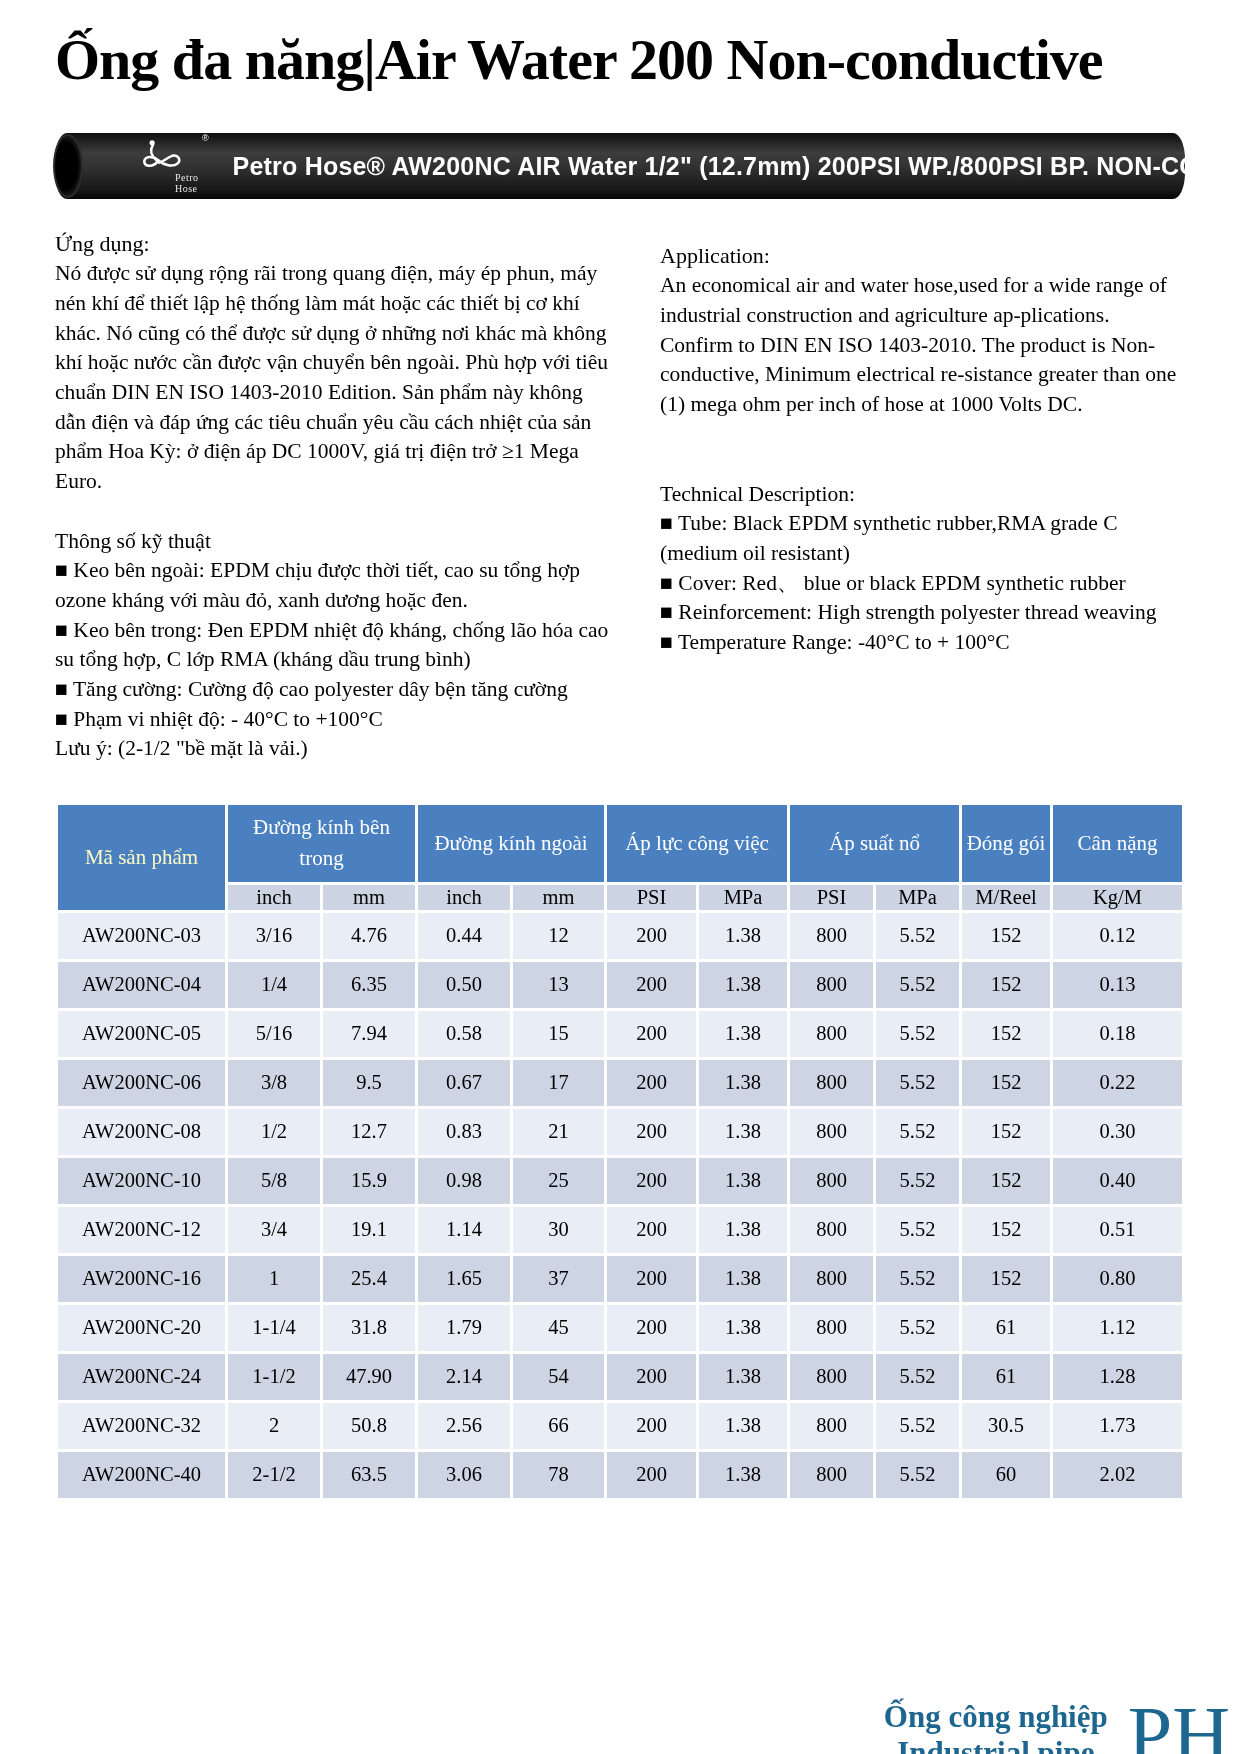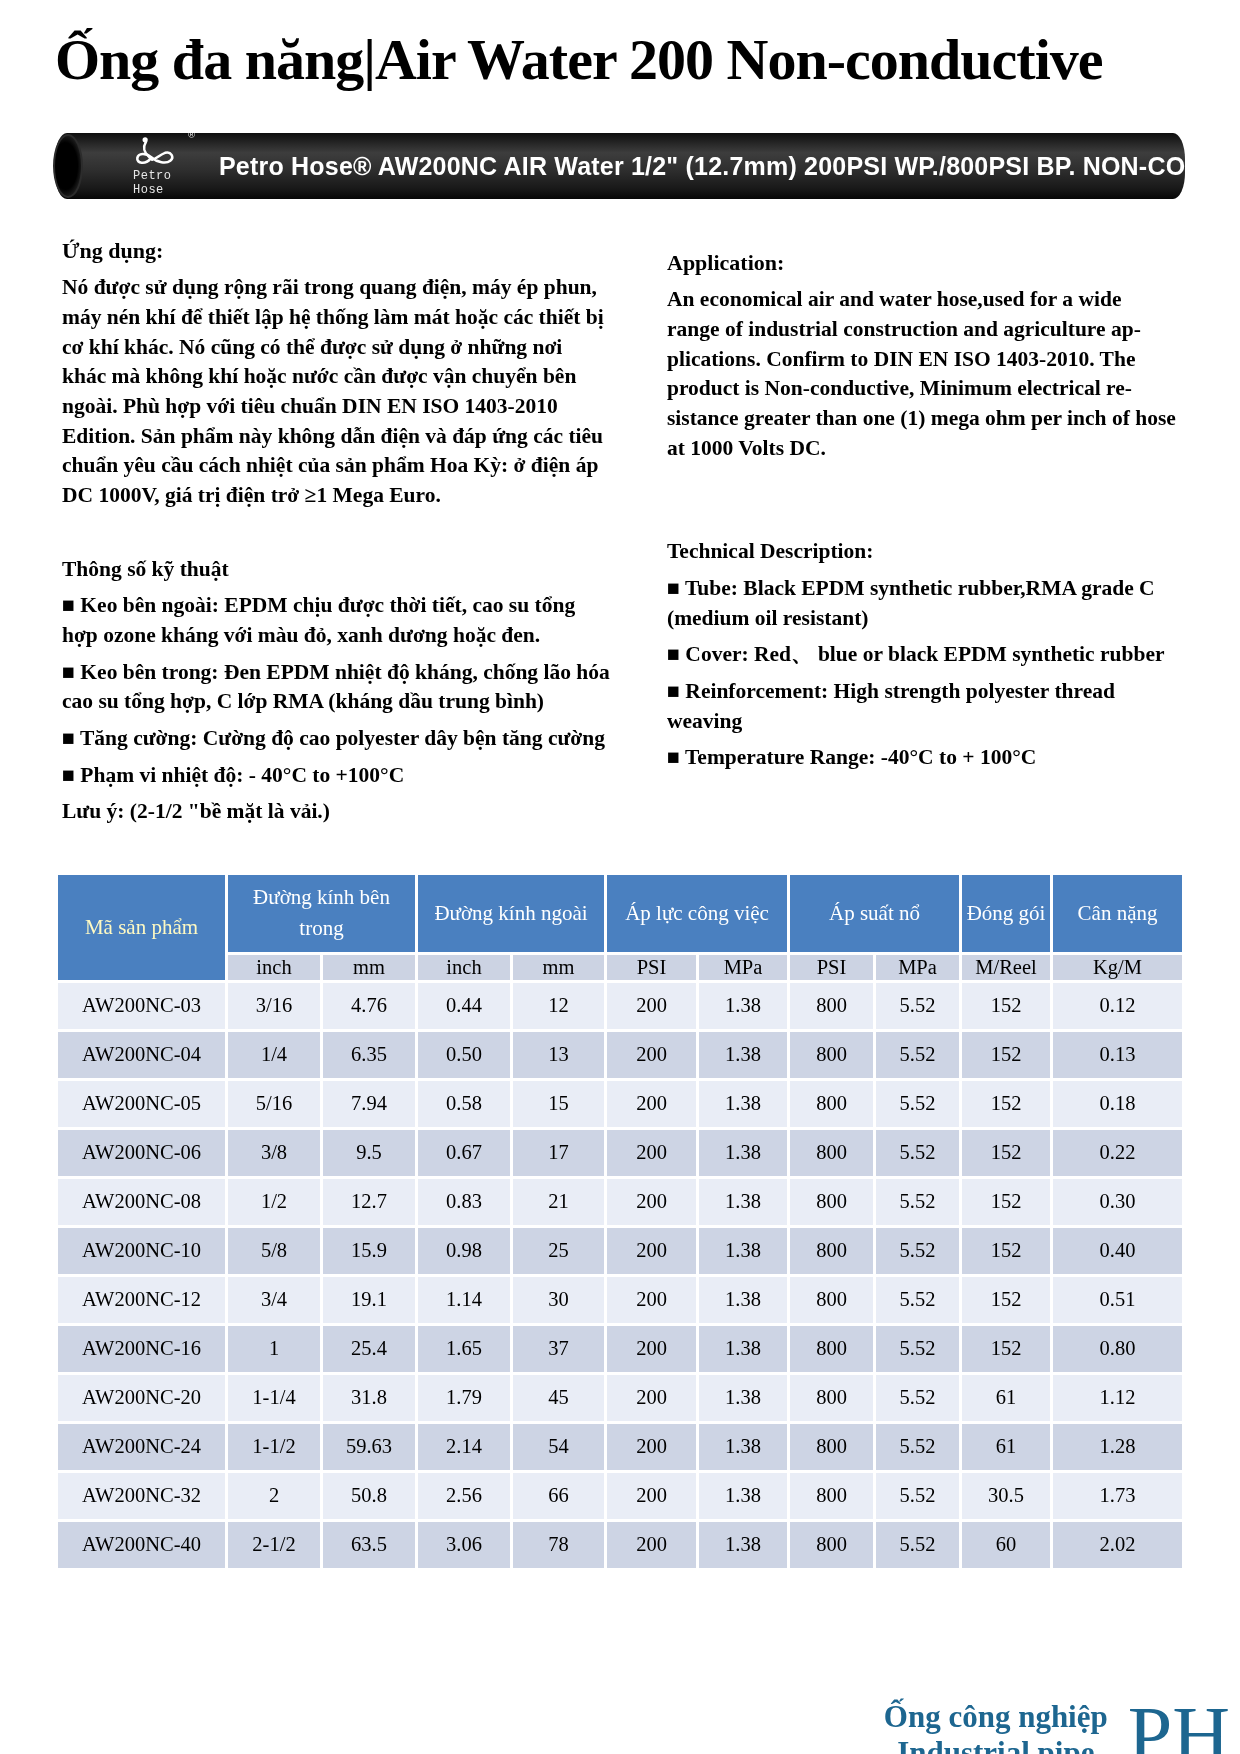--- a/index.html
+++ b/index.html
@@ -43,25 +43,26 @@
     display: flex;
     flex-direction: column;
     align-items: center;
     color: #fff;
   }
   .hose-logo .reg {
     position: absolute; top: -6px; right: -10px;
     font-size: 9px; color: #fff; font-family: "Liberation Sans", sans-serif;
   }
   .hose-logo-caption {
-    font-family: Liberation Mono, monospace;
-    font-size: 12px;
+    font-family: Liberation Serif, serif;
+    font-size: 10px;
     letter-spacing: 0.5px;
     color: #e8e8e8;
     margin-top: 1px;
+    margin-left: 42px;
   }
   .hose-print {
     margin-left: 34px;
     font-family: "Liberation Sans", sans-serif;
     font-weight: bold;
     font-size: 25px;
     color: #ffffff;
     letter-spacing: 0.2px;
     white-space: nowrap;
   }
@@ -71,21 +72,21 @@
     display: flex;
     margin: 30px 0 0 55px;
     width: 1130px;
     gap: 42px;
     font-size: 21.5px;
     line-height: 1.38;
   }
   .col-vi { width: 563px; }
   .col-en { width: 525px; padding-top: 12px; }
   .col-heading { font-size: 22px; }
-  .col-vi p, .col-en p { margin: 7px; font-weight: bold; }
+  .col-vi p, .col-en p { margin: 0; }
   .gap-sm { height: 30px; }
   .gap-md { height: 60px; }
 
   
   .spec-table {
     margin: 38px 0 0 55px;
     width: 1130px;
     border-collapse: separate;
     border-spacing: 3px;
     table-layout: fixed;
@@ -339,21 +340,21 @@
           <td>200</td>
           <td>1.38</td>
           <td>800</td>
           <td>5.52</td>
           <td>61</td>
           <td>1.12</td>
         </tr>
         <tr class="dark">
           <td>AW200NC-24</td>
           <td>1-1/2</td>
-          <td>59.63</td>
+          <td>47.90</td>
           <td>2.14</td>
           <td>54</td>
           <td>200</td>
           <td>1.38</td>
           <td>800</td>
           <td>5.52</td>
           <td>61</td>
           <td>1.28</td>
         </tr>
         <tr class="light">

